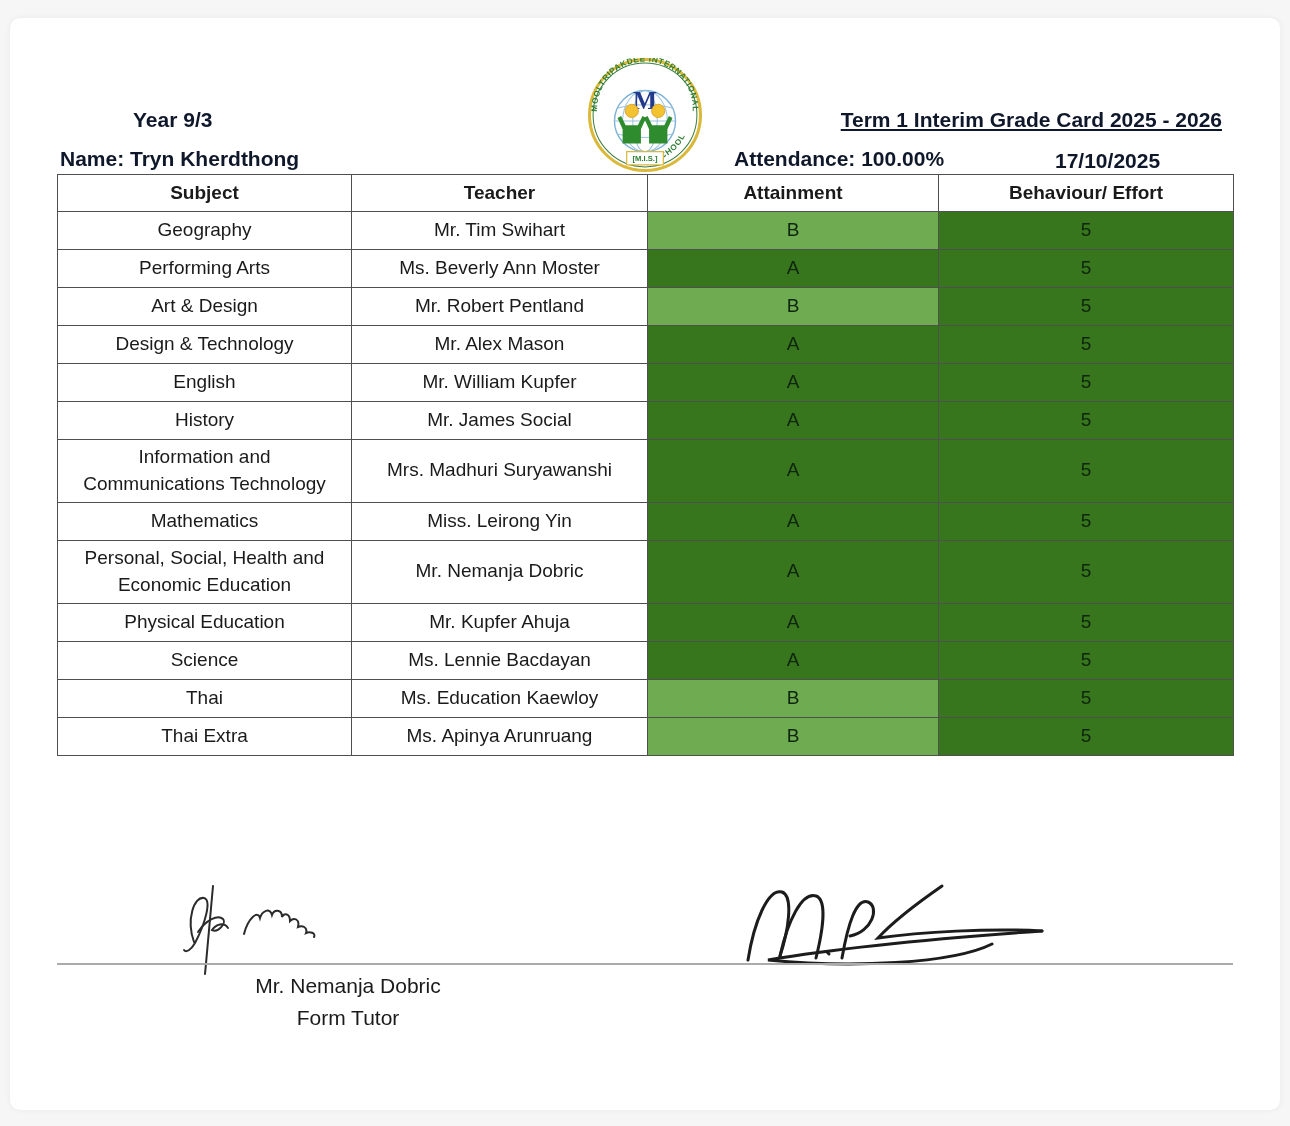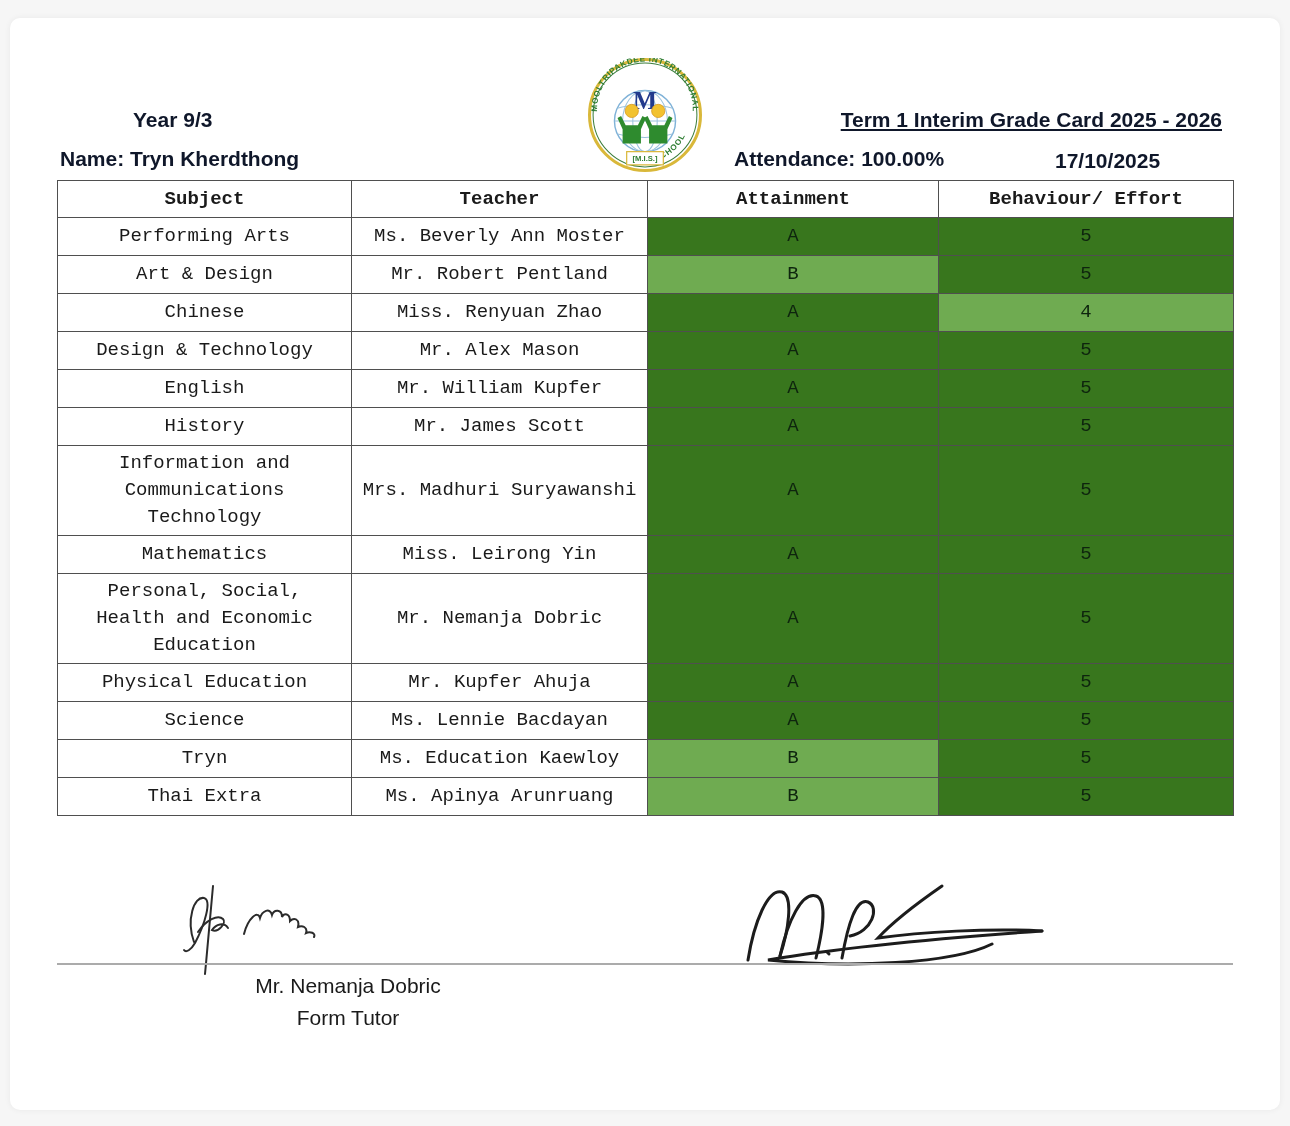--- a/index.html
+++ b/index.html
@@ -27,27 +27,26 @@
   .name      { left: 50px;  top: 129px; }
   .attend    { left: 724px; top: 129px; }
   .date      { left: 1045px; top: 131px; }
 
   
   .logo { left: 578px; top: 40px; width: 114px; height: 114px; }
 
   
   table.grades {
     position: absolute;
-    left: 47px; top: 162px;
+    left: 47px; top: 156px;
     width: 1176px;
     border-collapse: collapse;
     table-layout: fixed;
     font-size: 19px;
     color: #1a1a1a;
-    font-family: Liberation Mono, monospace;
   }
   table.grades col.c1 { width: 294px; }
   table.grades col.c2 { width: 296px; }
   table.grades col.c3 { width: 291px; }
   table.grades col.c4 { width: 295px; }
   table.grades th, table.grades td {
     border: 1px solid #4f4f4f;
     text-align: center;
     vertical-align: middle;
     padding: 4px 10px;
@@ -133,52 +132,52 @@
     <thead>
         <tr>
           <th>Subject</th>
           <th>Teacher</th>
           <th>Attainment</th>
           <th>Behaviour/ Effort</th>
         </tr>
       </thead>
     <tbody>
         <tr>
+          <td class="c-subject">Geography</td>
+          <td class="c-teacher">Mr. Tim Swihart</td>
+          <td class="c-grade" style="background: rgb(111, 171, 81);">B</td>
+          <td class="c-grade" style="background: rgb(56, 118, 29);">5</td>
+        </tr>
+        <tr>
           <td class="c-subject">Performing Arts</td>
           <td class="c-teacher">Ms. Beverly Ann Moster</td>
           <td class="c-grade" style="background: rgb(56, 118, 29);">A</td>
           <td class="c-grade" style="background: rgb(56, 118, 29);">5</td>
         </tr>
         <tr>
           <td class="c-subject">Art &amp; Design</td>
           <td class="c-teacher">Mr. Robert Pentland</td>
           <td class="c-grade" style="background: rgb(111, 171, 81);">B</td>
           <td class="c-grade" style="background: rgb(56, 118, 29);">5</td>
         </tr>
         <tr>
-          <td class="c-subject">Chinese</td>
-          <td class="c-teacher">Miss. Renyuan Zhao</td>
-          <td class="c-grade" style="background: rgb(56, 118, 29);">A</td>
-          <td class="c-grade" style="background: rgb(111, 171, 81);">4</td>
-        </tr>
-        <tr>
           <td class="c-subject">Design &amp; Technology</td>
           <td class="c-teacher">Mr. Alex Mason</td>
           <td class="c-grade" style="background: rgb(56, 118, 29);">A</td>
           <td class="c-grade" style="background: rgb(56, 118, 29);">5</td>
         </tr>
         <tr>
           <td class="c-subject">English</td>
           <td class="c-teacher">Mr. William Kupfer</td>
           <td class="c-grade" style="background: rgb(56, 118, 29);">A</td>
           <td class="c-grade" style="background: rgb(56, 118, 29);">5</td>
         </tr>
         <tr>
           <td class="c-subject">History</td>
-          <td class="c-teacher">Mr. James Scott</td>
+          <td class="c-teacher">Mr. James Social</td>
           <td class="c-grade" style="background: rgb(56, 118, 29);">A</td>
           <td class="c-grade" style="background: rgb(56, 118, 29);">5</td>
         </tr>
         <tr>
           <td class="c-subject">Information and Communications Technology</td>
           <td class="c-teacher">Mrs. Madhuri Suryawanshi</td>
           <td class="c-grade" style="background: rgb(56, 118, 29);">A</td>
           <td class="c-grade" style="background: rgb(56, 118, 29);">5</td>
         </tr>
         <tr>
@@ -199,21 +198,21 @@
           <td class="c-grade" style="background: rgb(56, 118, 29);">A</td>
           <td class="c-grade" style="background: rgb(56, 118, 29);">5</td>
         </tr>
         <tr>
           <td class="c-subject">Science</td>
           <td class="c-teacher">Ms. Lennie Bacdayan</td>
           <td class="c-grade" style="background: rgb(56, 118, 29);">A</td>
           <td class="c-grade" style="background: rgb(56, 118, 29);">5</td>
         </tr>
         <tr>
-          <td class="c-subject">Tryn</td>
+          <td class="c-subject">Thai</td>
           <td class="c-teacher">Ms. Education Kaewloy</td>
           <td class="c-grade" style="background: rgb(111, 171, 81);">B</td>
           <td class="c-grade" style="background: rgb(56, 118, 29);">5</td>
         </tr>
         <tr>
           <td class="c-subject">Thai Extra</td>
           <td class="c-teacher">Ms. Apinya Arunruang</td>
           <td class="c-grade" style="background: rgb(111, 171, 81);">B</td>
           <td class="c-grade" style="background: rgb(56, 118, 29);">5</td>
         </tr>

